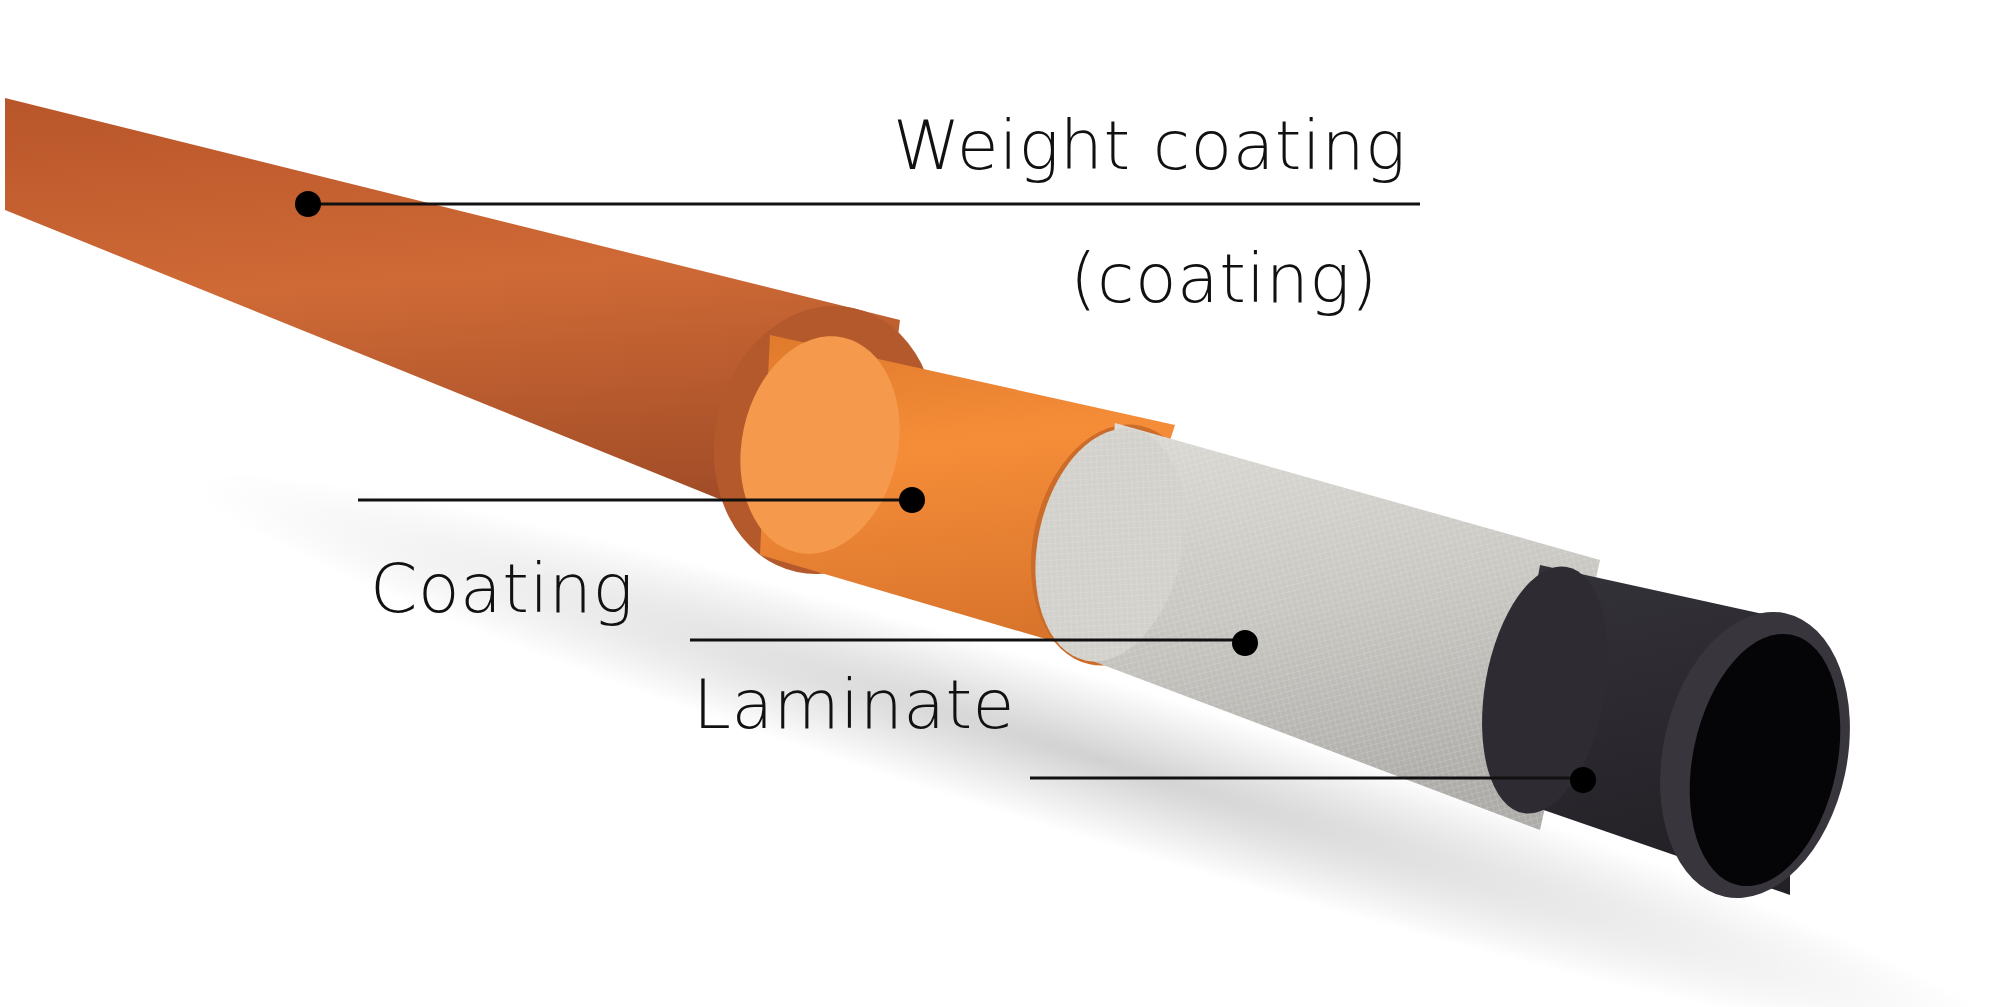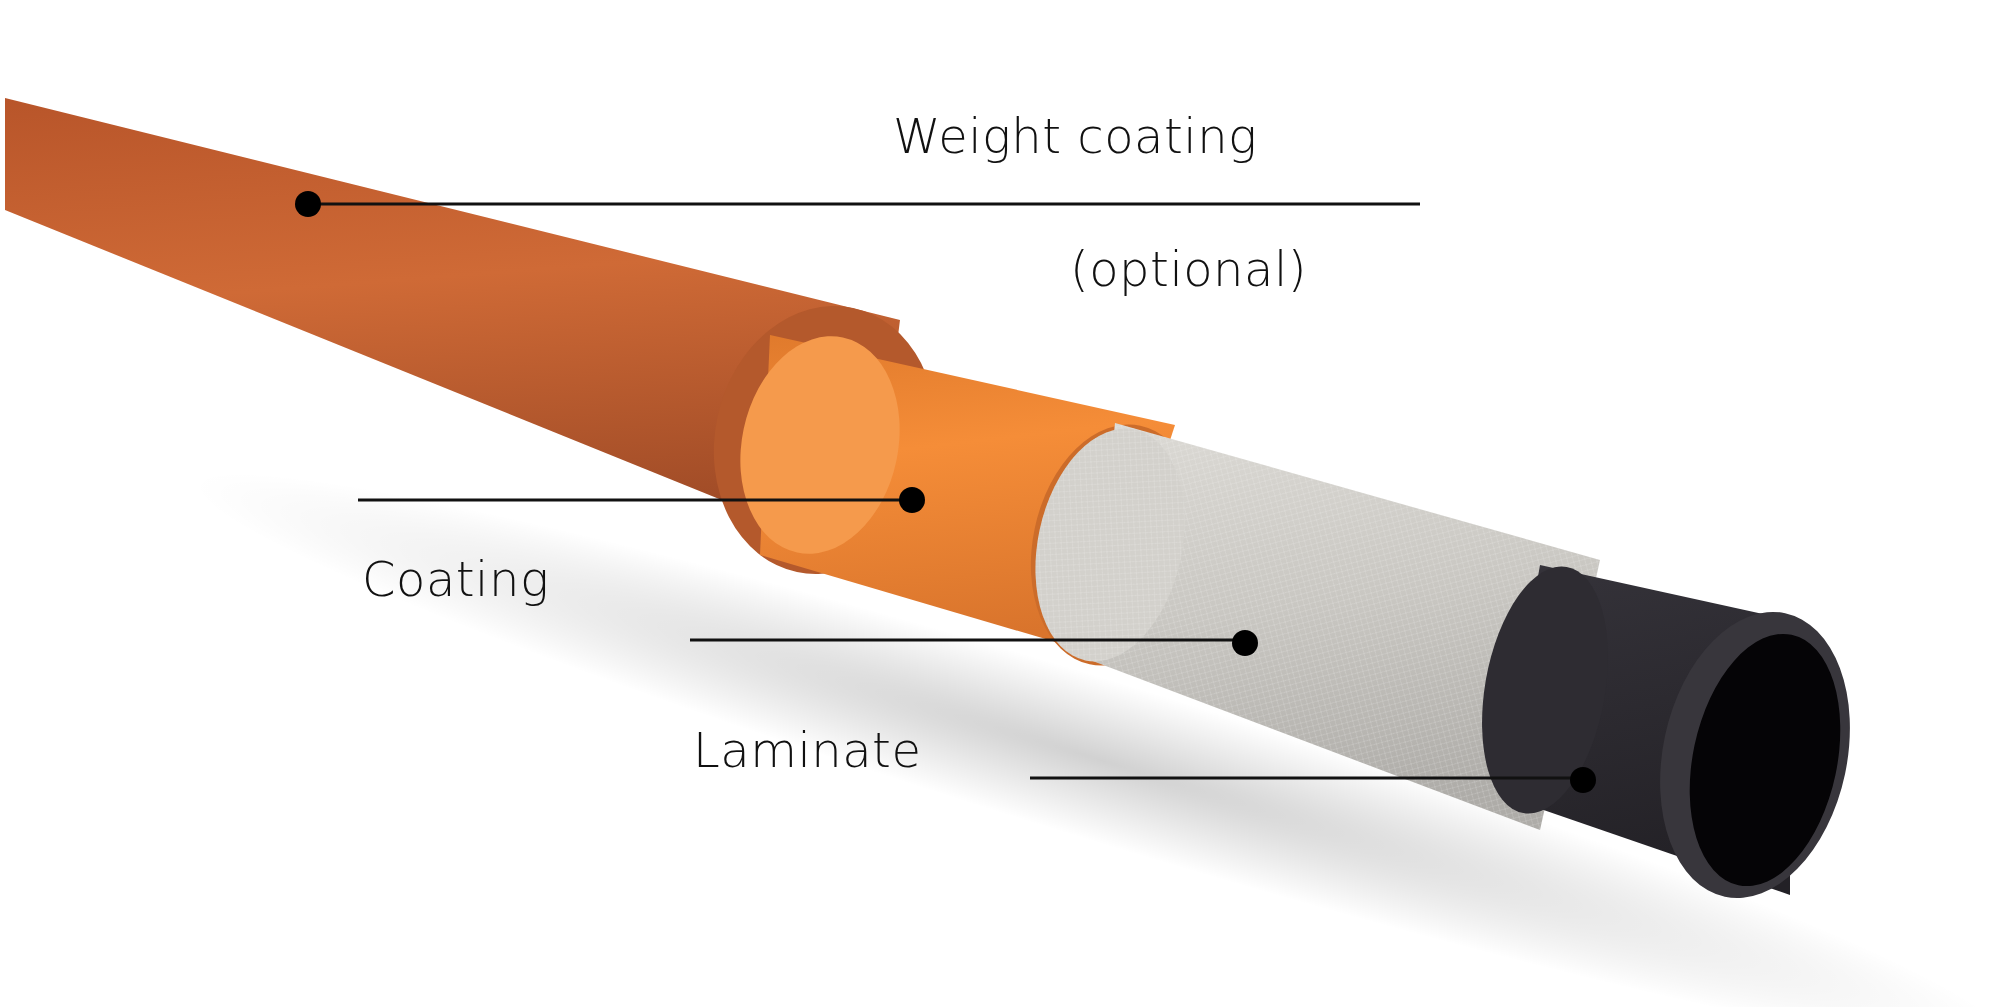--- a/index.html
+++ b/index.html
@@ -6,21 +6,21 @@
   body {
     width: 2000px; height: 1007px; overflow: hidden;
     background: #ffffff;
     font-family: "DejaVu Sans", "Liberation Sans", sans-serif;
   }
   .stage { position: relative; width: 2000px; height: 1007px; }
   svg.pipe { position: absolute; left: 0; top: 0; }
   .label {
     position: absolute;
     color: #111111;
-    font-size: 48px;
+    font-size: 68px;
     font-weight: 300;
     letter-spacing: 0.5px;
     white-space: nowrap;
     line-height: 1;
   }
 </style>
 </head>
 <body>
 
 <div class="stage">
@@ -95,16 +95,16 @@
       <line x1="690" y1="640" x2="1245" y2="640" stroke="#111" stroke-width="3"></line>
       <circle cx="1245" cy="643" r="13" fill="#000"></circle>
     </g>
     <g>
       <line x1="1030" y1="778" x2="1583" y2="778" stroke="#111" stroke-width="3"></line>
       <circle cx="1583" cy="780" r="13" fill="#000"></circle>
     </g>
   </svg>
 
   <div class="label" style="left:893px; top:112px;">Weight coating</div>
-  <div class="label" style="left:1070px; top:245px;">(optional)</div>
-  <div class="label" style="left:362px; top:555px;">Coating</div>
-  <div class="label" style="left:693px; top:726px;">Laminate</div>
+  <div class="label" style="left:1070px; top:245px;">(coating)</div>
+  <div class="label" style="left:370px; top:555px;">Coating</div>
+  <div class="label" style="left:693px; top:671px;">Laminate</div>
 </div>
 
 </body></html>

